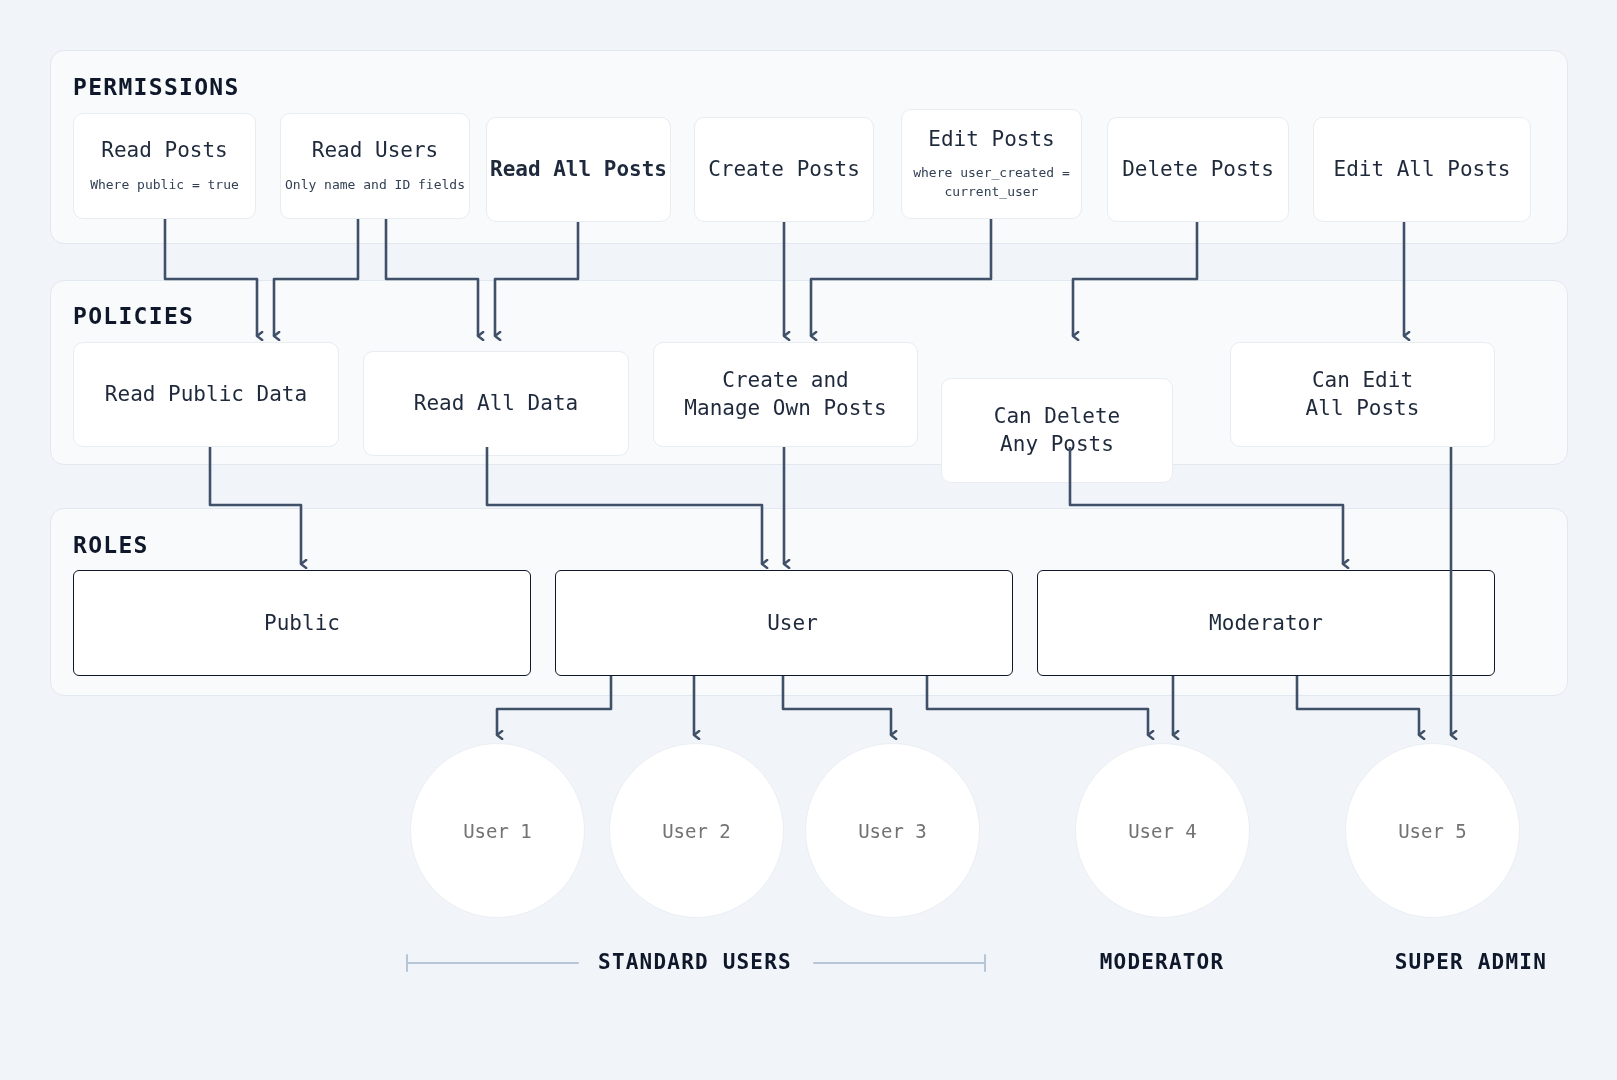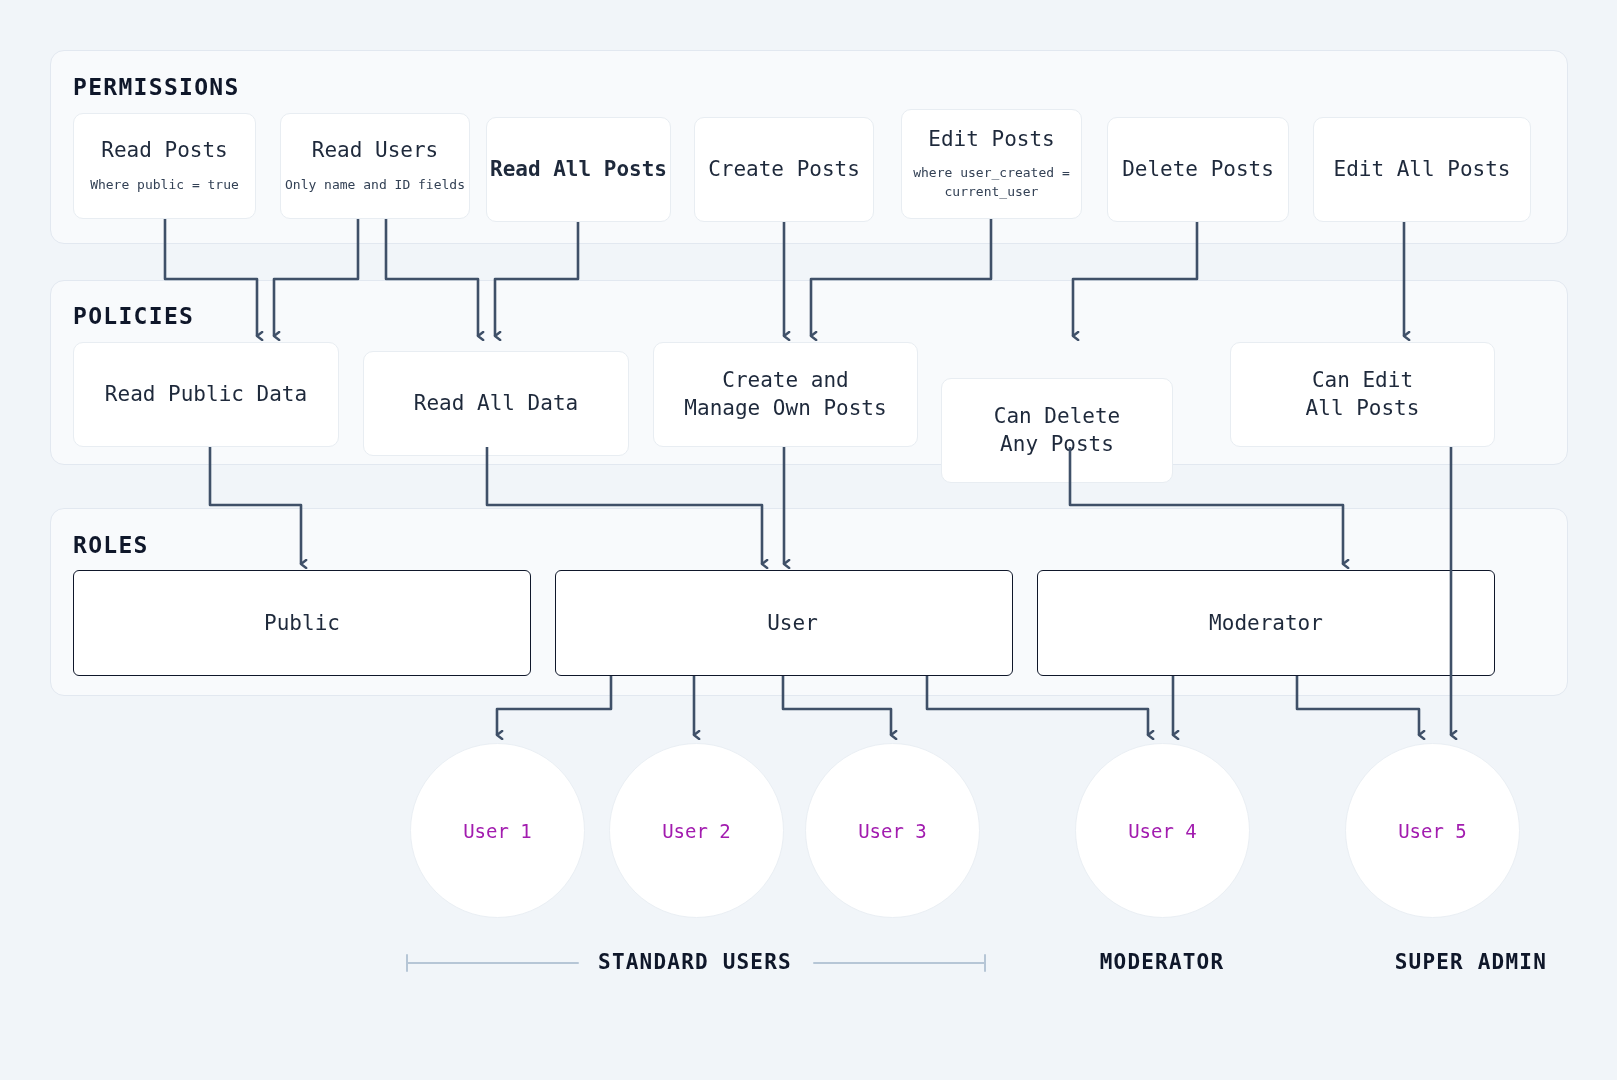--- a/index.html
+++ b/index.html
@@ -87,21 +87,21 @@
     border: 1px solid #eaeff4;
     border-radius: 50%;
     box-sizing: border-box;
     display: flex;
     align-items: center;
     justify-content: center;
     z-index: 3;
   }
   .user-label {
     font-size: 19px;
-    color: #a21caf;
+    color: #737373;
   }
   .group-label {
     position: absolute;
     font-size: 21px;
     font-weight: 700;
     letter-spacing: 1.2px;
     color: #0f172a;
     white-space: nowrap;
     z-index: 4;
     text-align: center;

